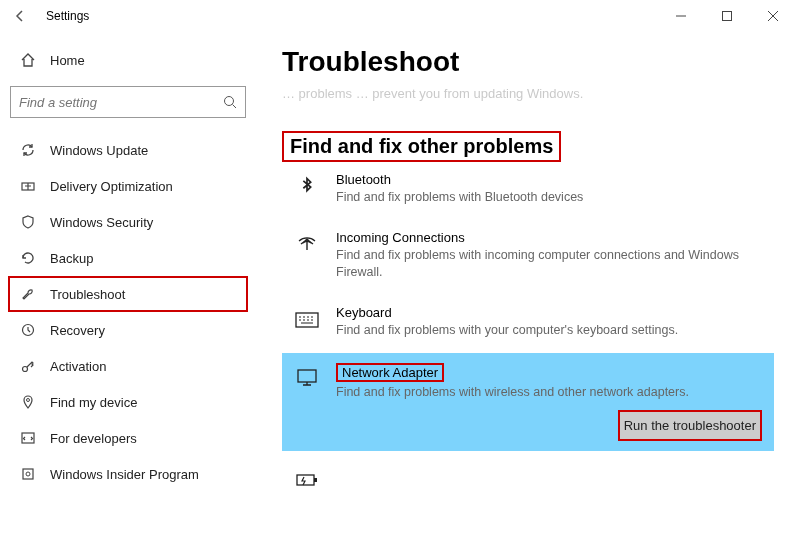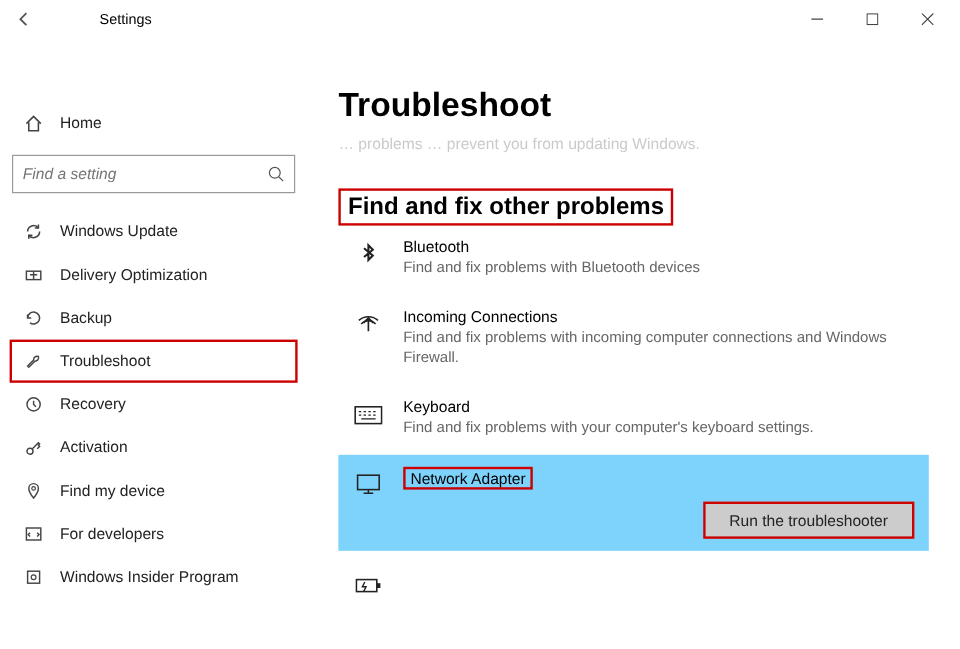--- a/index.html
+++ b/index.html
@@ -11,21 +11,20 @@
       width: 800px;
       height: 541px;
       overflow: hidden;
       position: relative;
     }
     .title-bar {
       height: 32px;
       display: flex;
       align-items: center;
       padding: 16px 4px;
-      gap: 37px;
     }
     .back-btn {
       width: 32px; height: 32px;
       display: flex; align-items: center; justify-content: center;
       font-size: 14px; color: #555;
     }
     .app-title {
       font-size: 12px;
       margin-left: 10px;
     }
@@ -35,21 +34,20 @@
     }
     .win-btn {
       width: 46px; height: 32px;
       display: flex; align-items: center; justify-content: center;
       font-size: 11px;
       color: #444;
     }
     .layout {
       display: flex;
       height: calc(100% - 32px);
-      align-items: center;
     }
     .sidebar {
       width: 256px;
       padding: 10px 8px 0 8px;
       overflow: hidden;
     }
     .home-row, .nav-item {
       display: flex;
       align-items: center;
       height: 36px;
@@ -157,21 +155,21 @@
       color: #666;
       line-height: 1.35;
       margin-top: 2px;
     }
     .run-btn {
       display: block;
       margin-left: auto;
       margin-top: 10px;
       background: #ccc;
       border: 2px solid #c00;
-      padding: 6px 20px;
+      padding: 6px 4px;
       font-size: 13px;
       color: #222;
     }
     svg { display: block; }
   </style>
 </head>
 <body>
 
 <div class="title-bar">
   <div class="back-btn">
@@ -235,20 +233,28 @@
           <svg width="16" height="16" viewBox="0 0 16 16">
             <rect x="2" y="5" width="12" height="7" stroke="#444" fill="none" stroke-width="1.2"></rect>
             <path d="M5 8h6M8 5v7" stroke="#444" stroke-width="1.2"></path>
           </svg>
         </span>
       <span>Delivery Optimization</span>
     </div>
     <div class="nav-item">
       <span class="icon">
           <svg width="16" height="16" viewBox="0 0 16 16">
+            <path d="M8 2 L13 4 V8 C13 12 8 14 8 14 C8 14 3 12 3 8 V4 Z" stroke="#444" fill="none" stroke-width="1.2"></path>
+          </svg>
+        </span>
+      <span>Windows Security</span>
+    </div>
+    <div class="nav-item">
+      <span class="icon">
+          <svg width="16" height="16" viewBox="0 0 16 16">
             <path d="M3 8a5 5 0 1 1 2 4" stroke="#444" fill="none" stroke-width="1.3"></path>
             <path d="M3 5v3h3" stroke="#444" fill="none" stroke-width="1.3"></path>
           </svg>
         </span>
       <span>Backup</span>
     </div>
     <div class="nav-item highlight">
       <span class="icon">
           <svg width="16" height="16" viewBox="0 0 16 16">
             <path d="M12 4a3 3 0 0 0-4 3 L3 12l1 1 5-5a3 3 0 0 0 3-4z" stroke="#444" fill="none" stroke-width="1.2"></path>
@@ -348,20 +354,21 @@
 
     <div class="ts-item selected">
       <div class="ts-icon">
         <svg width="24" height="20" viewBox="0 0 24 20">
             <rect x="3" y="2" width="18" height="12" stroke="#222" fill="none" stroke-width="1.3"></rect>
             <path d="M8 17h8M12 14v3" stroke="#222" stroke-width="1.3"></path>
           </svg>
       </div>
       <div class="ts-body">
         <div><span class="ts-title boxed">Network Adapter</span></div>
+        <div class="ts-desc">Find and fix problems with wireless and other network adapters.</div>
         <button class="run-btn">Run the troubleshooter</button>
       </div>
     </div>
 
     <div class="ts-item">
       <div class="ts-icon">
         <svg width="22" height="16" viewBox="0 0 22 14">
             <rect x="1" y="2" width="17" height="10" stroke="#222" fill="none" stroke-width="1.3"></rect>
             <rect x="18" y="5" width="3" height="4" fill="#222"></rect>
             <path d="M8 4l-2 4h3l-2 4" stroke="#222" fill="none" stroke-width="1.2"></path>

